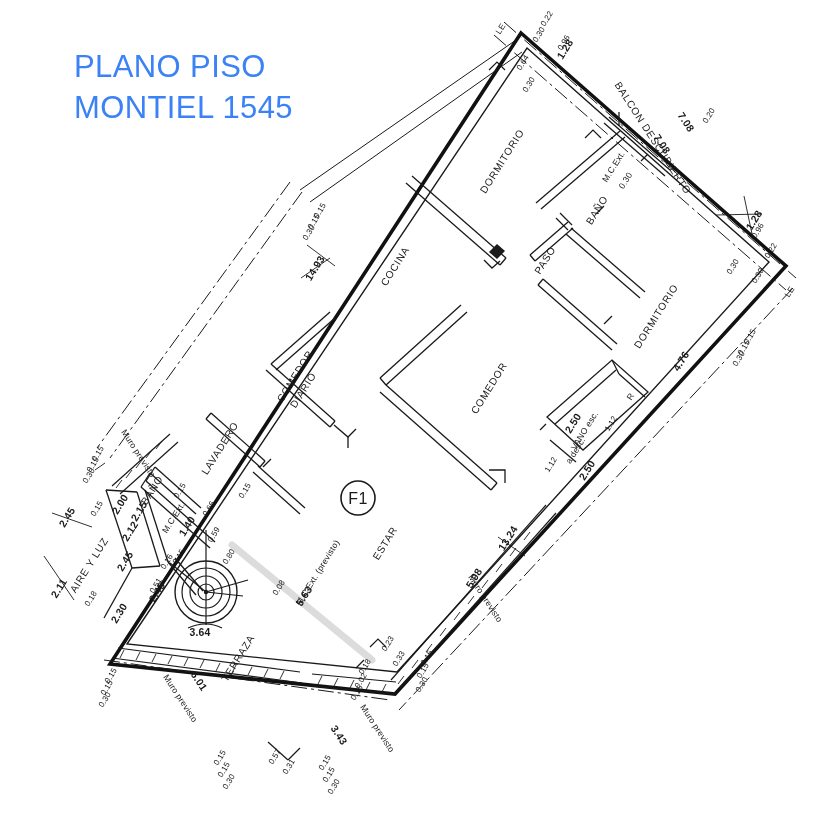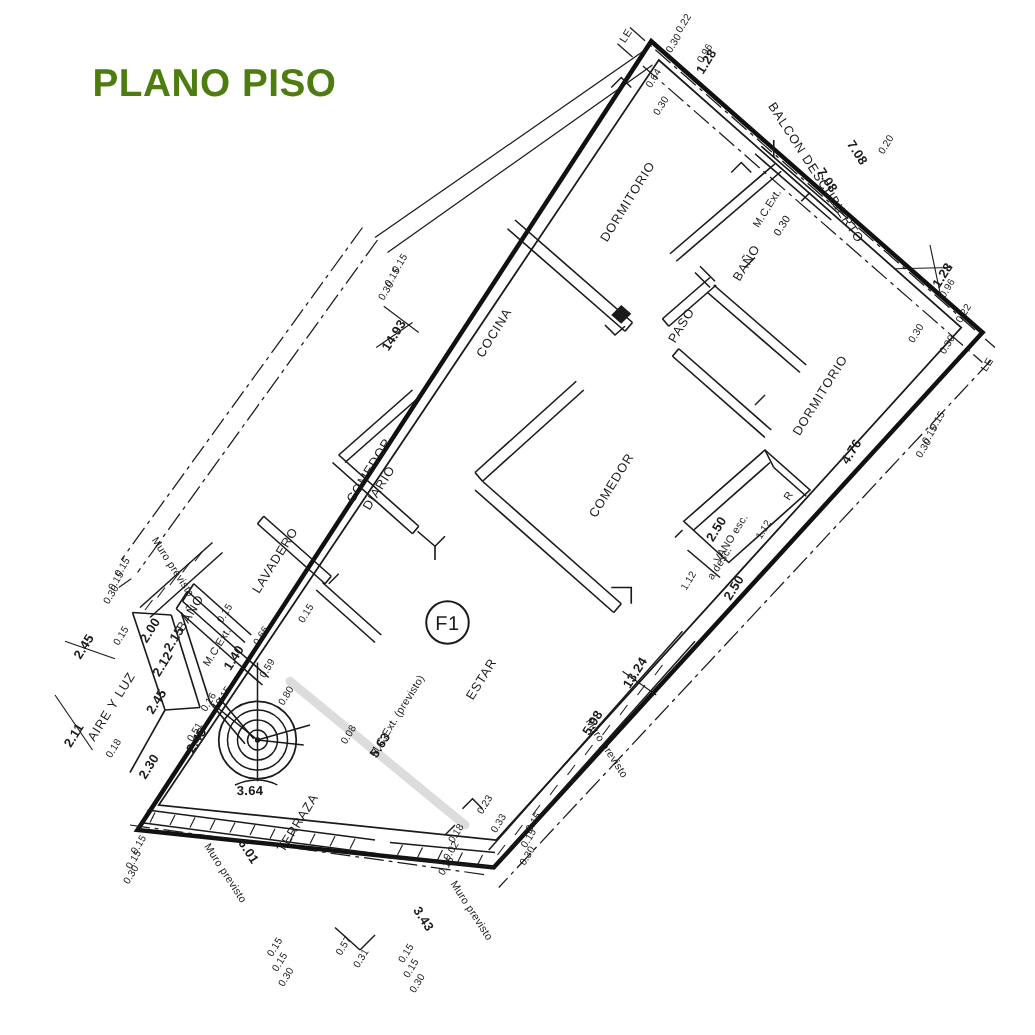--- a/index.html
+++ b/index.html
@@ -4,38 +4,39 @@
 <title>Plano Piso</title>
 <style>
   html,body{margin:0;padding:0;background:#ffffff;}
   body{width:828px;height:828px;overflow:hidden;
        font-family:"Liberation Sans", sans-serif;color:#111;}
   #stage{position:relative;width:828px;height:828px;background:#fff;}
   #plan{position:absolute;left:0;top:0;width:828px;height:828px;}
 
   .title-block{position:absolute;left:74px;top:46px;width:360px;}
   .title-line{font-family:"Liberation Sans", sans-serif;
-              font-weight:bold;font-size:31px;letter-spacing:.4px;
-              line-height:1.33;color:#4d7c0f;white-space:nowrap;}
+              font-weight:normal;font-size:31px;letter-spacing:.4px;
+              line-height:1.33;color:#3b82f6;white-space:nowrap;}
 
   svg text{font-family:"Liberation Sans", sans-serif;fill:#1a1a1a;}
   .rm{font-size:10.2px;letter-spacing:.75px;}
   .dim-s{font-size:8.1px;letter-spacing:.1px;}
   .dim-b{font-size:10.4px;font-weight:bold;letter-spacing:.2px;}
   .note{font-size:8.6px;letter-spacing:.2px;}
   .fmark{font-size:16px;letter-spacing:.5px;}
   .le{font-size:8.4px;letter-spacing:.6px;}
 </style>
 </head>
 <body>
 
 <div id="stage">
 
   <div class="title-block">
     <div class="title-line">PLANO PISO</div>
+    <div class="title-line">MONTIEL 1545</div>
   </div>
 
   <svg id="plan" viewBox="0 0 828 828">
     <defs>
       <g id="hatchTick">
           <line x1="0" y1="0" x2="6" y2="-6" stroke="#1a1a1a" stroke-width="1"></line>
         </g>
     </defs>
 
     <g>

